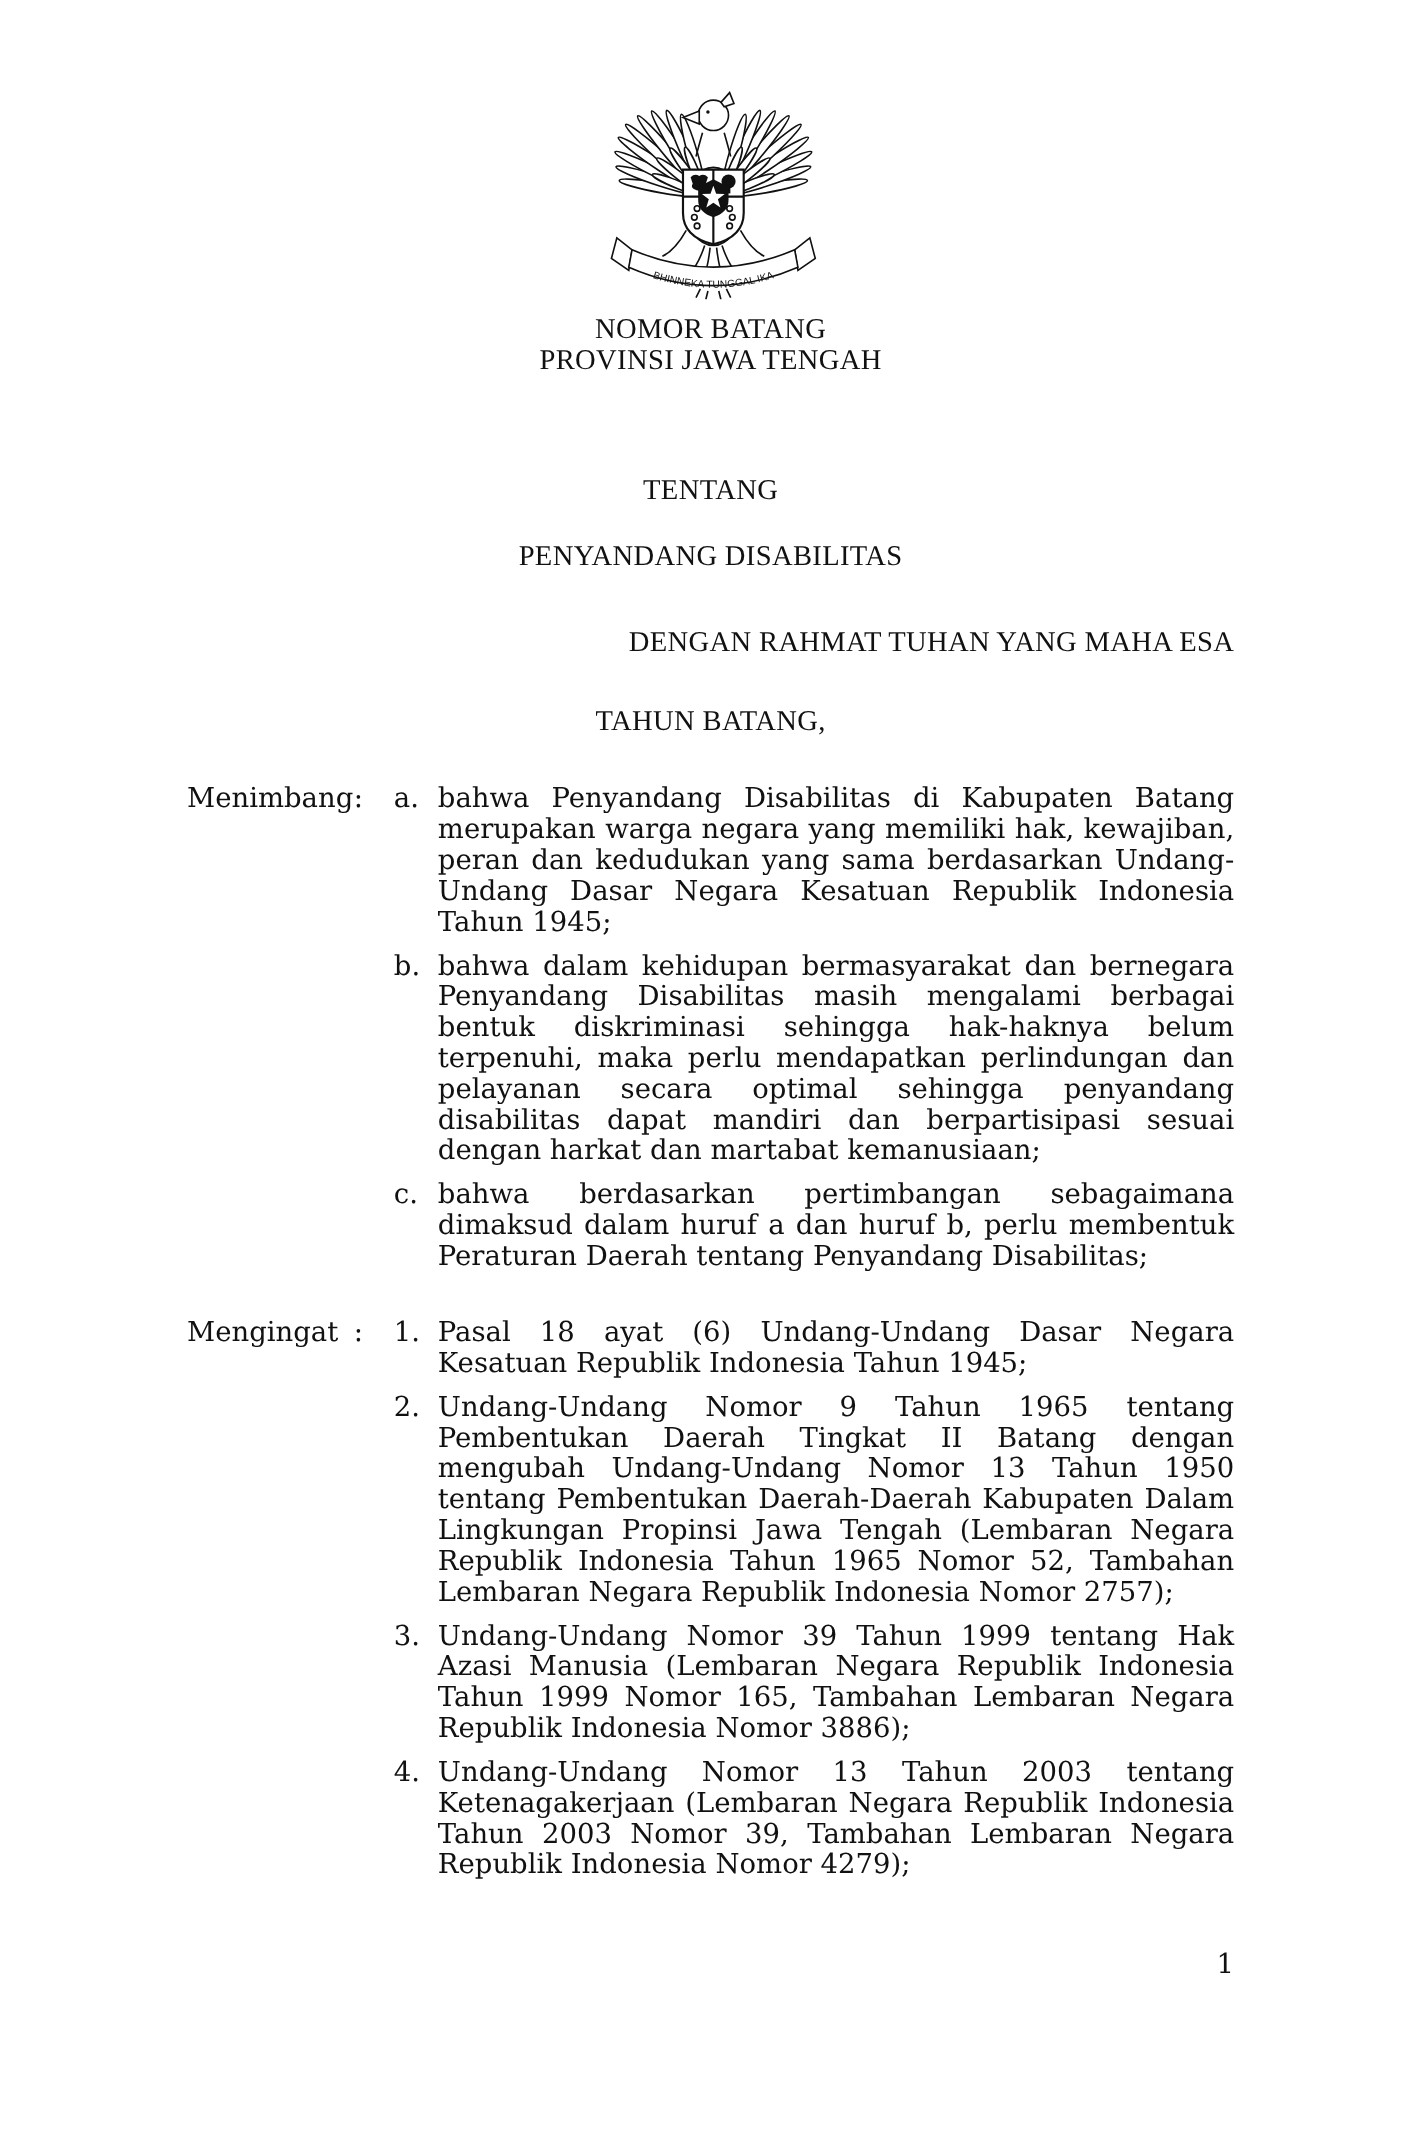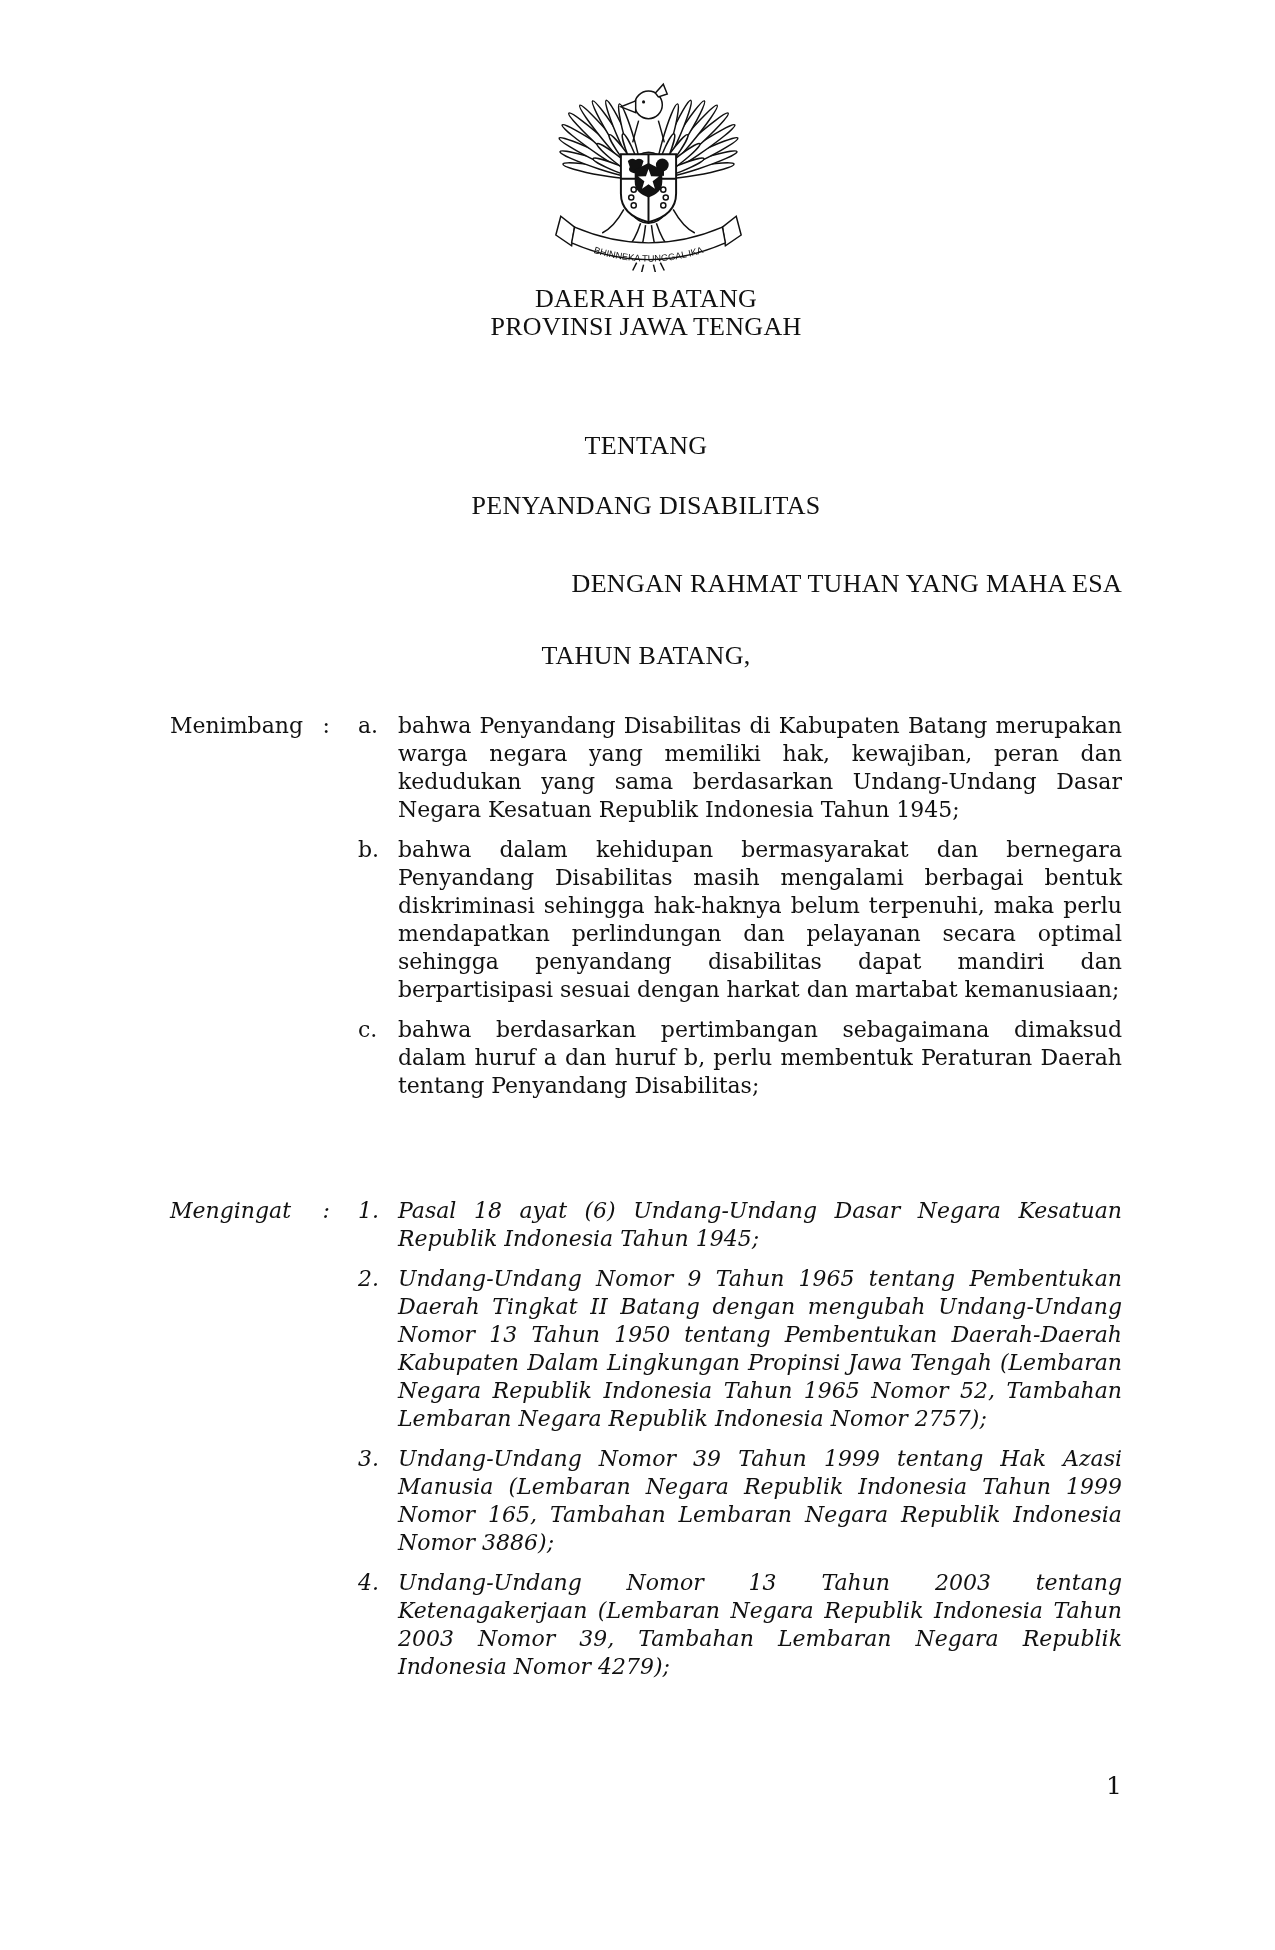--- a/index.html
+++ b/index.html
@@ -28,24 +28,24 @@
   .hdr-1   { top:285px; }
   .title-b { top:372px; }
   .tentang { top:432px; }
   .subject { top:480px;margin-top:12px; }
   .invoc   { top:570px;text-align:right; }
   .issuer  { top:642px; }
 
   
   .clause {
     position:absolute; left:170px; width:952px;
-    font-size:22px; line-height:28px;
+    font-size:25px; line-height:28px;
   }
   .clause-menimbang { top:712px; }
-  .clause-mengingat { top:1197px;font-style:italic; }
+  .clause-mengingat { top:1197px; }
   .clause-label {
     position:absolute; left:0; top:0; width:160px;
     display:flex; justify-content:space-between;
   }
   .items { margin:0 0 0 188px; padding:0; list-style:none; }
   .item  { display:grid; grid-template-columns:40px 1fr; margin-bottom:12px; }
   .item:last-child { margin-bottom:0; }
   .item .marker { text-align:left; }
   .item .txt { text-align:justify; hyphens:none; }
 
@@ -186,21 +186,21 @@
         <path d="M93,206 l-4,8 M100,208 l-2,8 M110,208 l2,8 M117,206 l4,8" fill="none"></path>
       </g>
       <path id="motto-path" d="M38,192 Q105,218 172,192" fill="none" stroke="none"></path>
       <text font-size="9.5" font-family="Liberation Sans, sans-serif" fill="#111">
         <textPath href="#motto-path" startOffset="50%" text-anchor="middle">BHINNEKA TUNGGAL IKA</textPath>
       </text>
     </svg>
   </div>
 
   <div class="cblock hdr-1">
-    <div>DAERAH BATANG</div>
+    <div>NOMOR BATANG</div>
     <div>PROVINSI JAWA TENGAH</div>
   </div>
 
 
   <div class="cblock tentang">TENTANG</div>
   <div class="cblock subject">PENYANDANG DISABILITAS</div>
   <div class="cblock invoc">DENGAN RAHMAT TUHAN YANG MAHA ESA</div>
   <div class="cblock issuer">TAHUN BATANG,</div>
 
   <div class="clause clause-menimbang">

